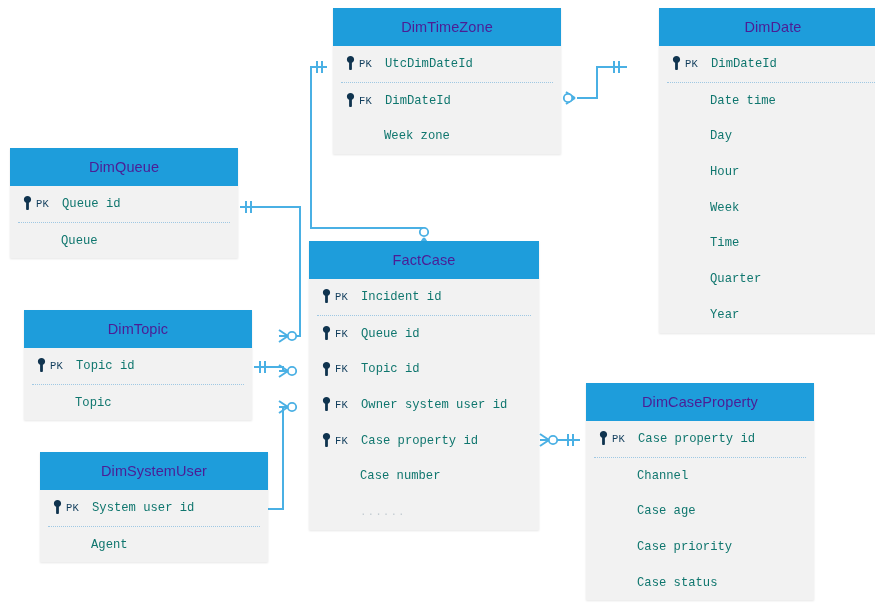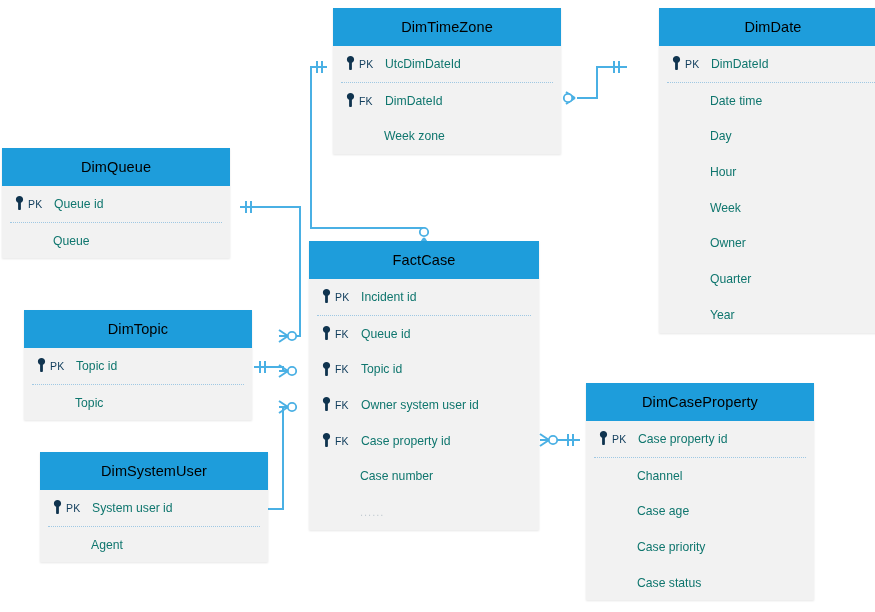--- a/index.html
+++ b/index.html
@@ -7,26 +7,26 @@
        font-family:"Liberation Sans","DejaVu Sans",sans-serif;}
 
   #canvas{position:absolute;inset:0;width:875px;height:612px;}
 
   
   #wires{position:absolute;left:0;top:0;width:875px;height:612px;z-index:1;}
 
   
   .entity{position:absolute;z-index:2;background:#f2f2f2;
           box-shadow:0 1px 2px rgba(0,0,0,0.10);}
-  .entity-header{background:#1e9ddb;color:#000000;font-size:14.5px;
+  .entity-header{background:#1e9ddb;color:#4c1d95;font-size:14.5px;
                  text-align:center;line-height:38px;height:38px;
                  letter-spacing:.1px;font-weight:400;}
   .rows{position:relative;}
   .row{display:flex;align-items:center;height:35.7px;padding-left:10px;
-       box-sizing:border-box;}
+       box-sizing:border-box;font-family:Liberation Mono, monospace;}
   .row .keyicon{width:15px;flex:0 0 15px;display:flex;align-items:center;
                 justify-content:center;}
   .row .kf{flex:0 0 26px;font-size:10.5px;color:#103d5c;letter-spacing:.2px;
            padding-left:1px;}
   .row .fname{font-size:12.2px;color:#0f766e;white-space:nowrap;}
   .row.plain .fname{padding-left:41px;}
   .row.ellipsis .fname{color:#c3ccd2;letter-spacing:1px;font-size:11px;}
   .pk-sep{height:0;border-top:1px dotted #9fc8e3;margin:0 8px 0 8px;}
 
   svg.keysvg{display:block;}
@@ -136,31 +136,31 @@
           <div class="row plain">
             <span class="fname">Day</span>
           </div>
           <div class="row plain">
             <span class="fname">Hour</span>
           </div>
           <div class="row plain">
             <span class="fname">Week</span>
           </div>
           <div class="row plain">
-            <span class="fname">Owner</span>
+            <span class="fname">Time</span>
           </div>
           <div class="row plain">
             <span class="fname">Quarter</span>
           </div>
           <div class="row plain">
             <span class="fname">Year</span>
           </div>
         </div>
       </div>
-      <div class="entity" style="left: 2px; top: 148px; width: 228px;">
+      <div class="entity" style="left: 10px; top: 148px; width: 228px;">
         <div class="entity-header">DimQueue</div>
         <div class="rows">
           <div class="row">
             <span class="keyicon">
               <svg class="keysvg" width="11" height="15" viewBox="0 0 11 15">
                 <path d="M5.5 0C3.4 0 1.9 1.5 1.9 3.5c0 1.5.9 2.8 2.2 3.3V13c0 .6.5 1.1 1.2 1.1h.4c.7 0 1.2-.5 1.2-1.1V6.8c1.3-.5 2.2-1.8 2.2-3.3C9.1 1.5 7.6 0 5.5 0z" fill="#10344f"></path>
               </svg>
             </span>
             <span class="kf">PK</span>
             <span class="fname">Queue id</span>

